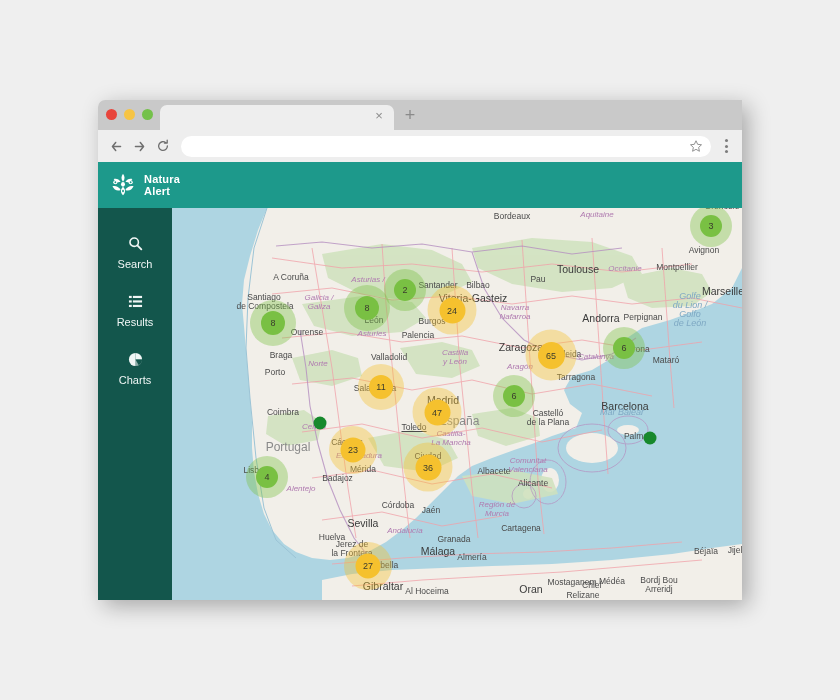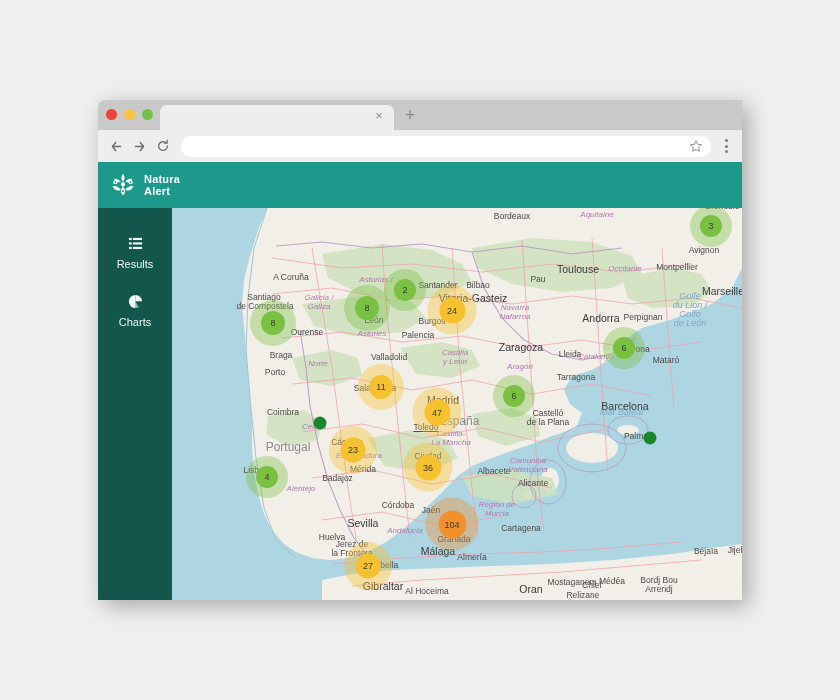--- a/index.html
+++ b/index.html
@@ -280,20 +280,29 @@
       <div class="logo-text">
         <div>Natura</div>
         <div>Alert</div>
       </div>
     </div>
 
     <div class="app-body">
 
       <div class="sidebar">
 
+        <div class="nav-item">
+          <span class="nav-icon">
+            <svg width="15" height="15" viewBox="0 0 16 16">
+                <circle cx="6.6" cy="6.6" r="4.5" fill="none" stroke="#f0f6f5" stroke-width="1.7"></circle>
+                <path d="M10 10 L14.2 14.2" stroke="#f0f6f5" stroke-width="2" stroke-linecap="round"></path>
+              </svg>
+          </span>
+          <span class="nav-label">Search</span>
+        </div>
 
         <div class="nav-item">
           <span class="nav-icon">
             <svg width="15" height="15" viewBox="0 0 16 16">
               <rect x="1" y="2" width="3" height="2.3" fill="#f0f6f5"></rect>
                 <rect x="5.2" y="2" width="9.8" height="2.3" fill="#f0f6f5"></rect>
               <rect x="1" y="6.8" width="3" height="2.3" fill="#f0f6f5"></rect>
                 <rect x="5.2" y="6.8" width="9.8" height="2.3" fill="#f0f6f5"></rect>
               <rect x="1" y="11.6" width="3" height="2.3" fill="#f0f6f5"></rect>
                 <rect x="5.2" y="11.6" width="9.8" height="2.3" fill="#f0f6f5"></rect>
@@ -394,21 +403,21 @@
           <div class="map-label lbl-city-big" style="left: 429px; top: 110px;">Andorra</div>
           <div class="map-label lbl-city" style="left: 119px; top: 69px;">A Coruña</div>
           <div class="map-label lbl-city" style="left: 92px; top: 89px;">Santiago</div>
           <div class="map-label lbl-city" style="left: 93px; top: 98px;">de Compostela</div>
           <div class="map-label lbl-region" style="left: 147px; top: 89px;">Galicia /</div>
           <div class="map-label lbl-region" style="left: 147px; top: 98px;">Galiza</div>
           <div class="map-label lbl-city" style="left: 135px; top: 124px;">Ourense</div>
           <div class="map-label lbl-city" style="left: 109px; top: 147px;">Braga</div>
           <div class="map-label lbl-region" style="left: 146px; top: 155px;">Norte</div>
           <div class="map-label lbl-city" style="left: 103px; top: 164px;">Porto</div>
-          <div class="map-label lbl-region" style="left: 204px; top: 71px;">Asturias /</div>
+          <div class="map-label lbl-region" style="left: 196px; top: 71px;">Asturias /</div>
           <div class="map-label lbl-region" style="left: 200px; top: 80px; margin-top: 45px;">Asturies</div>
           <div class="map-label lbl-city" style="left: 266px; top: 77px;">Santander</div>
           <div class="map-label lbl-city" style="left: 306px; top: 77px;">Bilbao</div>
           <div class="map-label lbl-city-big" style="left: 301px; top: 90px;">Vitoria-Gasteiz</div>
           <div class="map-label lbl-region" style="left: 343px; top: 99px;">Navarra</div>
           <div class="map-label lbl-region" style="left: 343px; top: 108px;">Nafarroa</div>
           <div class="map-label lbl-city" style="left: 202px; top: 112px;">León</div>
           <div class="map-label lbl-city" style="left: 260px; top: 113px;">Burgos</div>
           <div class="map-label lbl-city" style="left: 246px; top: 127px;">Palencia</div>
           <div class="map-label lbl-city" style="left: 217px; top: 149px;">Valladolid</div>
@@ -418,21 +427,21 @@
           <div class="map-label lbl-region" style="left: 348px; top: 158px;">Aragón</div>
           <div class="map-label lbl-city" style="left: 398px; top: 146px;">Lleida</div>
           <div class="map-label lbl-region" style="left: 424px; top: 148px;">Catalunya</div>
           <div class="map-label lbl-city" style="left: 465px; top: 141px;">Girona</div>
           <div class="map-label lbl-city" style="left: 462px; top: 152px; margin-left: 32px;">Mataró</div>
           <div class="map-label lbl-city-big" style="left: 453px; top: 164px; margin-top: 34px;">Barcelona</div>
           <div class="map-label lbl-city" style="left: 404px; top: 169px;">Tarragona</div>
           <div class="map-label lbl-city" style="left: 203px; top: 180px;">Salamanca</div>
           <div class="map-label lbl-city-big" style="left: 271px; top: 192px;">Madrid</div>
           <div class="map-label lbl-country" style="left: 287px; top: 213px;">España</div>
-          <div class="map-label lbl-city" style="left: 254px; top: 219px; text-decoration: underline;">Toledo</div>
+          <div class="map-label lbl-city" style="left: 242px; top: 219px; text-decoration: underline;">Toledo</div>
           <div class="map-label lbl-region" style="left: 279px; top: 225px;">Castilla-</div>
           <div class="map-label lbl-region" style="left: 279px; top: 234px;">La Mancha</div>
           <div class="map-label lbl-city" style="left: 111px; top: 204px;">Coimbra</div>
           <div class="map-label lbl-region" style="left: 142px; top: 218px;">Centro</div>
           <div class="map-label lbl-country" style="left: 116px; top: 239px;">Portugal</div>
           <div class="map-label lbl-city" style="left: 84px; top: 262px;">Lisboa</div>
           <div class="map-label lbl-region" style="left: 129px; top: 280px;">Alentejo</div>
           <div class="map-label lbl-city" style="left: 158px; top: 270px; padding-left: 15px;">Badajoz</div>
           <div class="map-label lbl-city" style="left: 175px; top: 234px;">Cáceres</div>
           <div class="map-label lbl-region" style="left: 187px; top: 247px;">Extremadura</div>
@@ -491,20 +500,24 @@
             <span class="num">8</span>
           </div>
           <div class="cluster" style="left: 280px; top: 102px; width: 49px; height: 49px; background: rgba(245, 193, 46, 0.38);">
             <span class="core" style="width: 26px; height: 26px; background: rgb(245, 193, 46);"></span>
             <span class="num">24</span>
           </div>
           <div class="cluster" style="left: 539px; top: 18px; width: 42px; height: 42px; background: rgba(121, 192, 67, 0.38);">
             <span class="core" style="width: 22px; height: 22px; background: rgb(121, 192, 67);"></span>
             <span class="num">3</span>
           </div>
+          <div class="cluster" style="left: 379px; top: 147px; width: 51px; height: 51px; background: rgba(245, 193, 46, 0.38);">
+            <span class="core" style="width: 27px; height: 27px; background: rgb(245, 193, 46);"></span>
+            <span class="num">65</span>
+          </div>
           <div class="cluster" style="left: 452px; top: 140px; width: 42px; height: 42px; background: rgba(121, 192, 67, 0.38);">
             <span class="core" style="width: 22px; height: 22px; background: rgb(121, 192, 67);"></span>
             <span class="num">6</span>
           </div>
           <div class="cluster" style="left: 209px; top: 179px; width: 46px; height: 46px; background: rgba(245, 193, 46, 0.38);">
             <span class="core" style="width: 24px; height: 24px; background: rgb(245, 193, 46);"></span>
             <span class="num">11</span>
           </div>
           <div class="cluster" style="left: 265px; top: 204px; width: 49px; height: 49px; background: rgba(245, 193, 46, 0.38);">
             <span class="core" style="width: 26px; height: 26px; background: rgb(245, 193, 46);"></span>
@@ -519,24 +532,20 @@
             <span class="num">23</span>
           </div>
           <div class="cluster" style="left: 95px; top: 269px; width: 42px; height: 42px; background: rgba(121, 192, 67, 0.38);">
             <span class="core" style="width: 22px; height: 22px; background: rgb(121, 192, 67);"></span>
             <span class="num">4</span>
           </div>
           <div class="cluster" style="left: 256px; top: 259px; width: 49px; height: 49px; background: rgba(245, 193, 46, 0.38);">
             <span class="core" style="width: 26px; height: 26px; background: rgb(245, 193, 46);"></span>
             <span class="num">36</span>
           </div>
-          <div class="cluster" style="left: 280px; top: 316px; width: 53px; height: 53px; background: rgba(242, 144, 45, 0.38);">
-            <span class="core" style="width: 28px; height: 28px; background: rgb(242, 144, 45);"></span>
-            <span class="num">104</span>
-          </div>
           <div class="cluster" style="left: 196px; top: 358px; width: 48px; height: 48px; background: rgba(245, 193, 46, 0.38);">
             <span class="core" style="width: 25px; height: 25px; background: rgb(245, 193, 46);"></span>
             <span class="num">27</span>
           </div>
         </div>
 
     </div>
   </div>
 </div>
 

